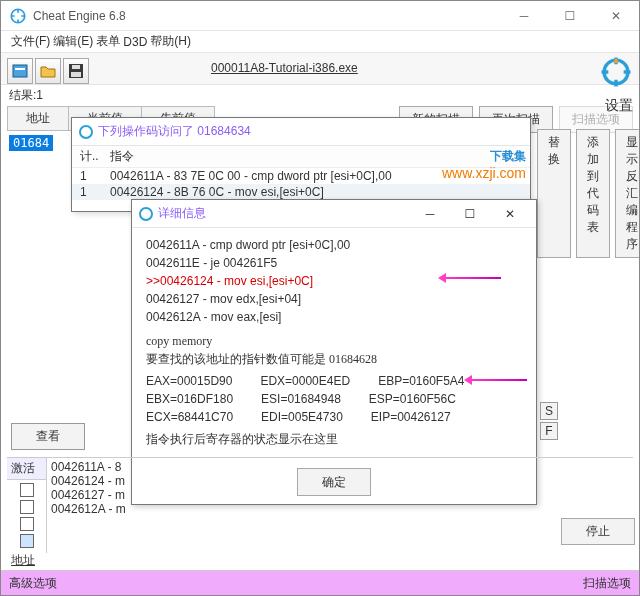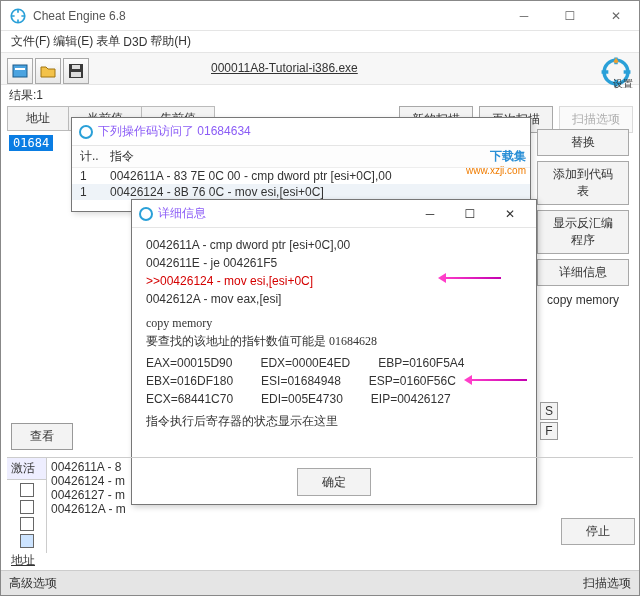--- a/index.html
+++ b/index.html
@@ -22,38 +22,38 @@
 .sel{background:#0a7de3;color:#fff;padding:1px 4px;display:inline-block;margin:2px 0 0 8px;font-family:Consolas,monospace}
 .subwin{position:absolute;background:#fff;border:1px solid #777;box-shadow:2px 2px 6px rgba(0,0,0,0.15)}
 .sw-title{height:28px;display:flex;align-items:center;padding:0 6px;background:#fff;border-bottom:1px solid #e5e5e5}
 .sw-title .ttl{flex:1;color:#8b5cf6;margin-left:4px}
 .wm-logo{position:absolute;right:4px;top:28px}
 .ins-hdr{display:flex;padding:2px 8px;background:#fdfdfd;border-bottom:1px solid #eee}
 .ins-hdr .c1{width:30px}
 .ins-row{display:flex;padding:1px 8px;font-family:Consolas,"Courier New",monospace}
 .ins-row .c1{width:30px}
 .ins-row.selr{background:#eef3f8}
-.right-col{position:absolute;right:10px;top:128px;width:92px;display:flex;flex-direction:column;gap:5px;align-items:stretch}
+.right-col{position:absolute;right:10px;top:128px;width:92px;display:flex;flex-direction:row;gap:5px;align-items:stretch}
 .right-col .btn{min-width:auto}
 .detail-win{position:absolute;left:130px;top:198px;width:406px;height:306px;background:#fff;border:1px solid #777;box-shadow:2px 2px 6px rgba(0,0,0,0.2)}
 .dw-body{padding:8px 14px;font-family:Consolas,"Courier New",monospace;font-size:12px;line-height:18px;color:#333;position:relative;height:calc(100% - 28px)}
 .dw-body .hl{color:#d40000}
 .reg-row{display:flex;gap:28px}
 .sf-col{position:absolute;right:-22px;top:174px;display:flex;flex-direction:column;gap:2px}
 .sf{width:18px;height:18px;border:1px solid #999;background:#f3f3f3;text-align:center;line-height:16px}
 .dw-ok{position:absolute;left:50%;bottom:8px;transform:translateX(-50%)}
 .bot-area{position:absolute;left:6px;bottom:42px;right:6px;height:96px;border-top:1px solid #ccc;display:flex}
 .bot-left{width:40px;border-right:1px solid #ccc}
 .bot-left .lab{padding:2px 4px;background:#eef;border-bottom:1px solid #ccc}
 .chk{width:14px;height:14px;display:block;margin:3px auto;border:1px solid #666;background:#fff}
 .bot-mid{flex:1;padding:2px 4px;font-family:Consolas,monospace}
 .bot-right{width:70px;display:flex;align-items:flex-end;justify-content:center;padding-bottom:8px}
-.search-btn{position:absolute;left:10px;bottom:145px;border:1px solid #999;background:#f3f3f3;padding:4px 18px}
+.search-btn{position:absolute;left:10px;bottom:145px;border:1px solid #999;background:#f3f3f3;padding:4px 24px}
 .addr-lab{position:absolute;left:10px;bottom:14px;text-decoration:underline;color:#333}
-.statusbar{position:absolute;left:0;bottom:0;right:0;height:22px;border-top:1px solid #ccc;background:#e5e5e5;display:flex;align-items:center;padding:12px 8px}
+.statusbar{position:absolute;left:0;bottom:0;right:0;height:22px;border-top:1px solid #ccc;background:#f0abfc;display:flex;align-items:center;padding:12px 8px}
 .statusbar .sp{flex:1}
 .arrow{position:absolute;height:2px;background:linear-gradient(to right,#ff3ec9,#c400b0)}
 .arrow:before{content:"";position:absolute;left:-8px;top:-4px;border:5px solid transparent;border-right:8px solid #ff3ec9}
 svg{display:block}
 </style>
 </head>
 <body>
 
 
 
@@ -122,37 +122,37 @@
   <div class="hdr-row" style="padding:0">
     <div class="hdr-cell">地址</div>
     <div class="hdr-cell">当前值</div>
     <div class="hdr-cell">先前值</div>
   </div>
   <div style="flex:1"></div>
   <div class="btn">新的扫描</div>
   <div class="btn">再次扫描</div>
   <div class="btn" style="opacity:.4">扫描选项</div>
 </div>
-<span style="position:absolute;right:6px;top:76px;font-size:10px">设置</span>
+<span style="position:absolute;right:6px;top:96px;font-size:14px">设置</span>
 
 <span class="sel">01684</span>
 
 
 <div class="subwin" style="left:70px;top:116px;width:460px;height:95px">
   <div class="sw-title">
     <span>
         <svg width="16" height="16">
           <circle cx="8" cy="8" r="6" fill="none" stroke="#2aa0d8" stroke-width="2"></circle>
         </svg>
       </span>
     <span class="ttl">下列操作码访问了 01684634</span>
   </div>
   <div class="wm-logo" style="text-align:right">
     <div style="font-size:16px;font-weight:bold"><span style="color:#2a8fd6">下载集</span></div>
-    <div style="font-size:10px;color:#f07c00">www.xzji.com</div>
+    <div style="font-size:14px;color:#f07c00">www.xzji.com</div>
   </div>
   <div class="ins-hdr">
     <span class="c1">计..</span>
       <span>指令</span>
   </div>
   <div class="ins-row">
     <span class="c1">1</span>
       <span>0042611A - 83 7E 0C 00 - cmp dword ptr [esi+0C],00</span>
   </div>
   <div class="ins-row selr">
@@ -180,20 +180,21 @@
       </span>
     <span class="ttl">详细信息</span>
     <span style="width:40px;text-align:center">─</span>
     <span style="width:40px;text-align:center">☐</span>
     <span style="width:40px;text-align:center">✕</span>
   </div>
   <div class="dw-body">
     <div>0042611A - cmp dword ptr [esi+0C],00</div>
     <div>0042611E - je 004261F5</div>
     <div class="hl">&gt;&gt;00426124 - mov esi,[esi+0C]</div>
+    <div>00426127 - mov edx,[esi+04]</div>
     <div>0042612A - mov eax,[esi]</div>
     <div style="height:6px"></div>
     <div style="font-family:'Microsoft YaHei'">copy memory</div>
     <div style="font-family:'Microsoft YaHei'">要查找的该地址的指针数值可能是 01684628</div>
     <div style="height:4px"></div>
     <div class="reg-row">
         <span>EAX=00015D90</span>
         <span>EDX=0000E4ED</span>
         <span>EBP=0160F5A4</span>
       </div>

